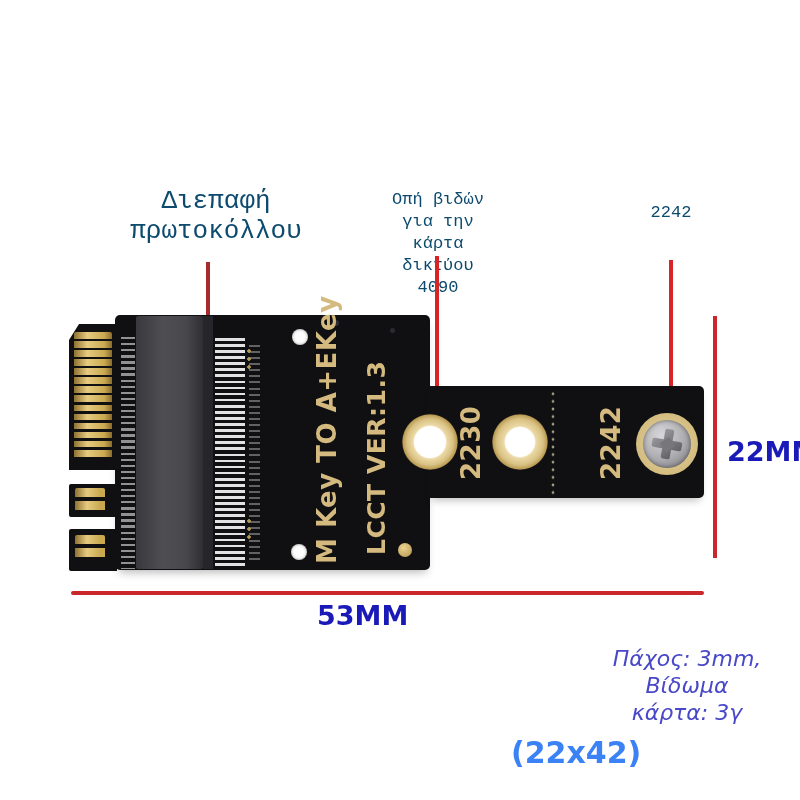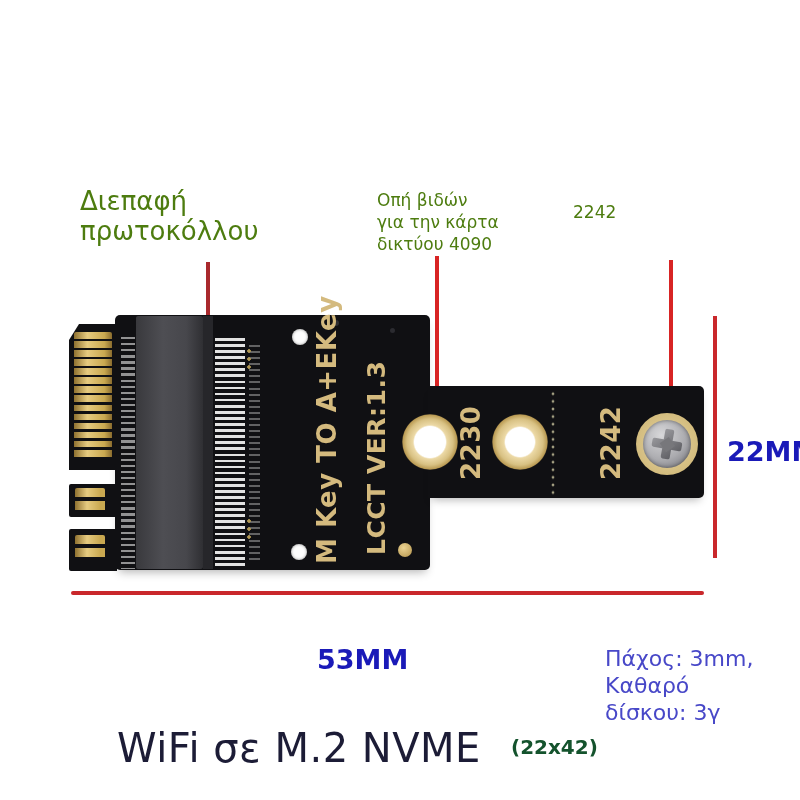--- a/index.html
+++ b/index.html
@@ -3,21 +3,21 @@
 <meta charset="utf-8">
 <style>
   html,body{margin:0;padding:0;background:#fff;}
   .canvas{
     position:relative;width:800px;height:800px;background:#ffffff;overflow:hidden;
     font-family:"DejaVu Sans", sans-serif;
   }
   .abs{position:absolute;}
 
   
-  .ann{color:#4d7c0f;}
+  .ann{color:#0c4a6e;text-align:center;font-family:Liberation Mono, monospace;}
   .ann-nvme{left:80px;top:186px;width:272px;font-size:26px;line-height:30px;}
   .ann-2230{left:377px;top:189px;width:122px;font-size:17px;line-height:22px;}
   .ann-2242{left:573px;top:202px;width:196px;font-size:17px;line-height:21px;}
 
   .pline{position:absolute;width:4px;}
   .pline-nvme{left:206px;top:262px;height:65px;background:#a9292d;}
   .pline-2230{left:435px;top:256px;height:181px;background:#d82424;}
   .pline-2242{left:669px;top:260px;height:157px;background:#d82424;}
 
   
@@ -87,26 +87,26 @@
   .cross-bar{position:absolute;background:linear-gradient(135deg,#98989c,#5f5f64);border-radius:2px;}
   .cross-h{left:9px;top:19.5px;width:30px;height:9px;}
   .cross-v{left:19.5px;top:9px;width:9px;height:30px;}
   .cross-center{position:absolute;left:18.5px;top:18.5px;width:11px;height:11px;background:#77777b;transform:rotate(45deg);}
 
   
   .dim-line-v{left:713px;top:316px;width:4px;height:242px;background:#c9272b;}
   .dim-line-h{left:71px;top:591px;width:633px;height:4px;background:#c9272b;border-radius:2px;}
   .dim-label{color:#1a1ab8;font-weight:bold;font-size:27px;white-space:nowrap;}
   .dim-label-v{left:727px;top:436px;}
-  .dim-label-h{left:317px;top:600px;width:80px;text-align:center;margin-top:44px;}
+  .dim-label-h{left:317px;top:600px;width:80px;text-align:center;}
 
   
-  .specs{left:605px;top:645px;width:164px;text-align:left;font-size:22px;line-height:27px;color:#4848c8;}
+  .specs{left:605px;top:645px;width:164px;text-align:center;font-size:22px;line-height:27px;color:#4848c8;font-style:italic;}
   .title{left:117px;top:725px;font-size:40px;color:#1c1c36;letter-spacing:.5px;white-space:nowrap;}
-  .size-note{left:511px;top:735px;font-size:20px;font-weight:bold;color:#14532d;white-space:nowrap;}
+  .size-note{left:511px;top:735px;font-size:30px;font-weight:bold;color:#3b82f6;white-space:nowrap;}
 </style>
 </head>
 <body>
 
 <div class="canvas">
 
   <div class="abs ann ann-nvme">
     <div>Διεπαφή πρωτοκόλλου</div>
   </div>
   <div class="abs ann ann-2230">
@@ -165,19 +165,18 @@
     <div class="cross-center"></div>
   </div>
 
   <div class="abs dim-line-v"></div>
   <div class="abs dim-label dim-label-v">22MM</div>
   <div class="abs dim-line-h"></div>
   <div class="abs dim-label dim-label-h">53MM</div>
 
   <div class="abs specs">
     <div>Πάχος: 3mm,</div>
-    <div>Καθαρό</div>
-    <div>δίσκου: 3γ</div>
+    <div>Βίδωμα</div>
+    <div>κάρτα: 3γ</div>
   </div>
-  <div class="abs title">WiFi σε M.2 NVME</div>
   <div class="abs size-note">(22x42)</div>
 
 </div>
 
 </body></html>

